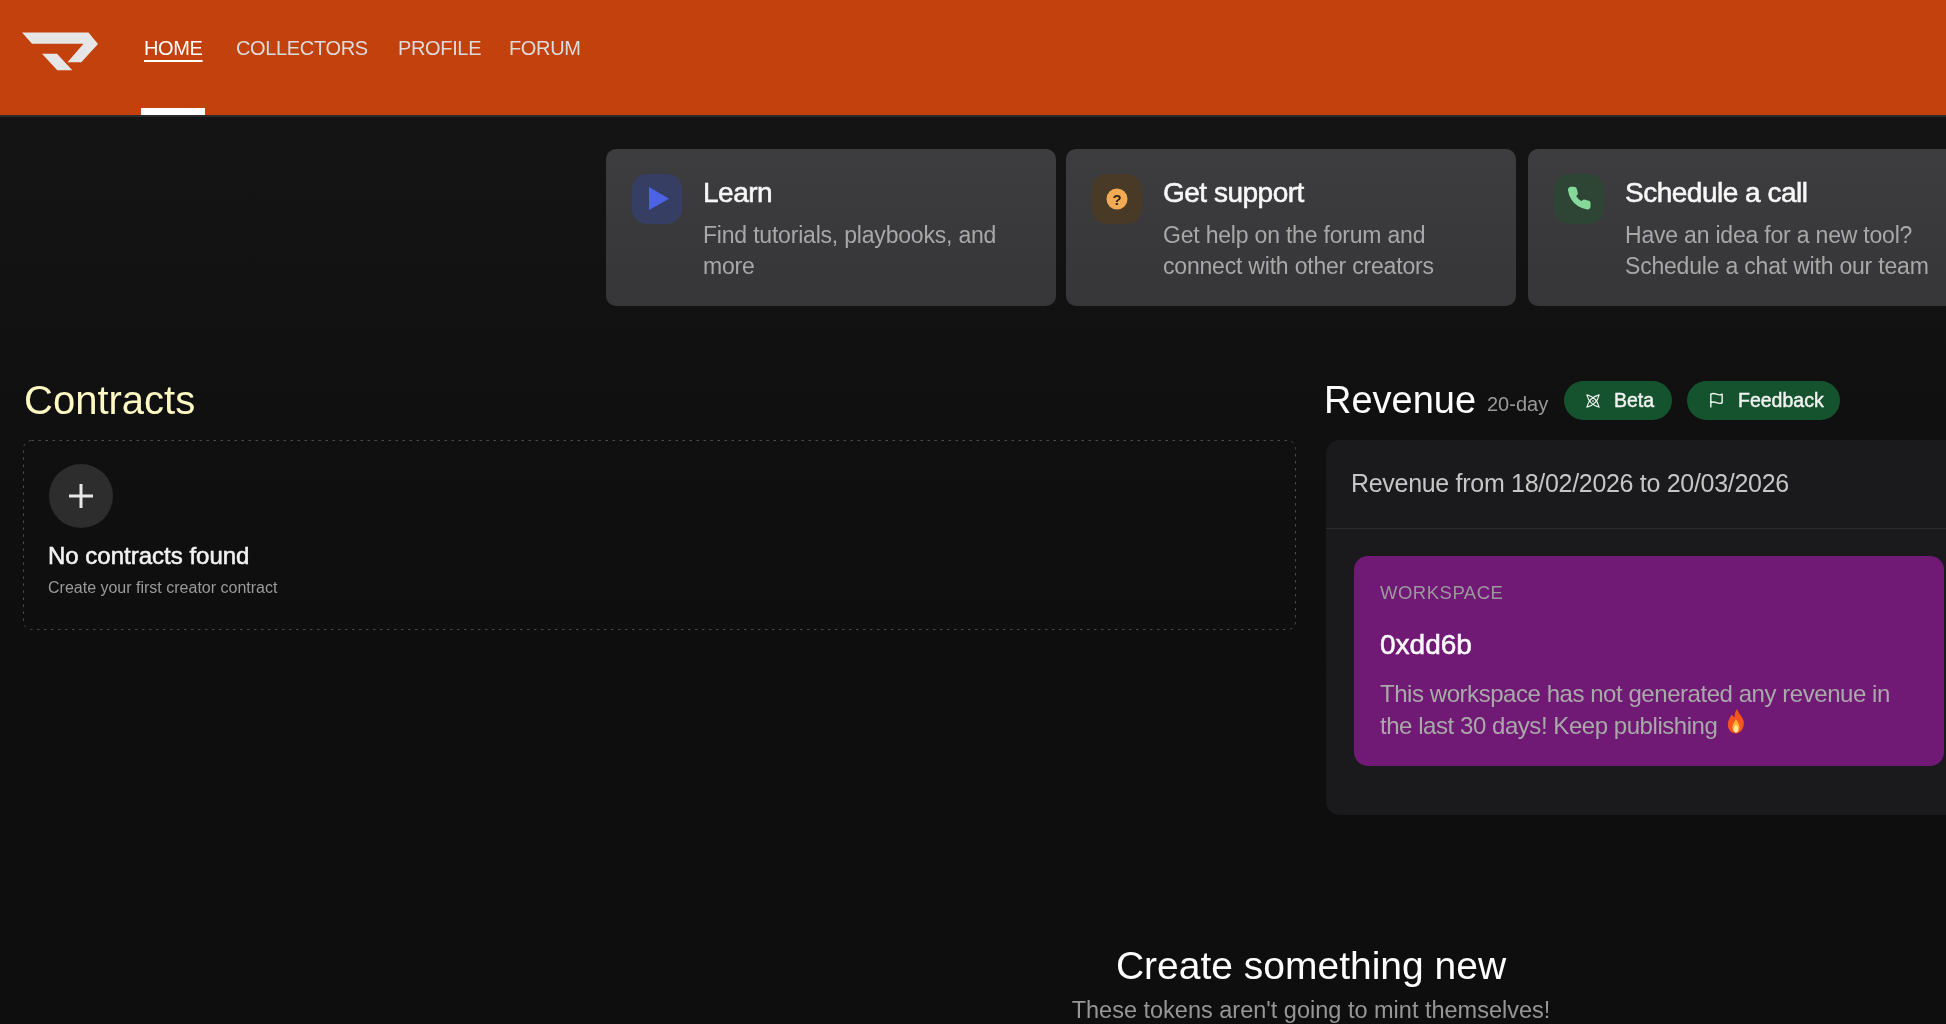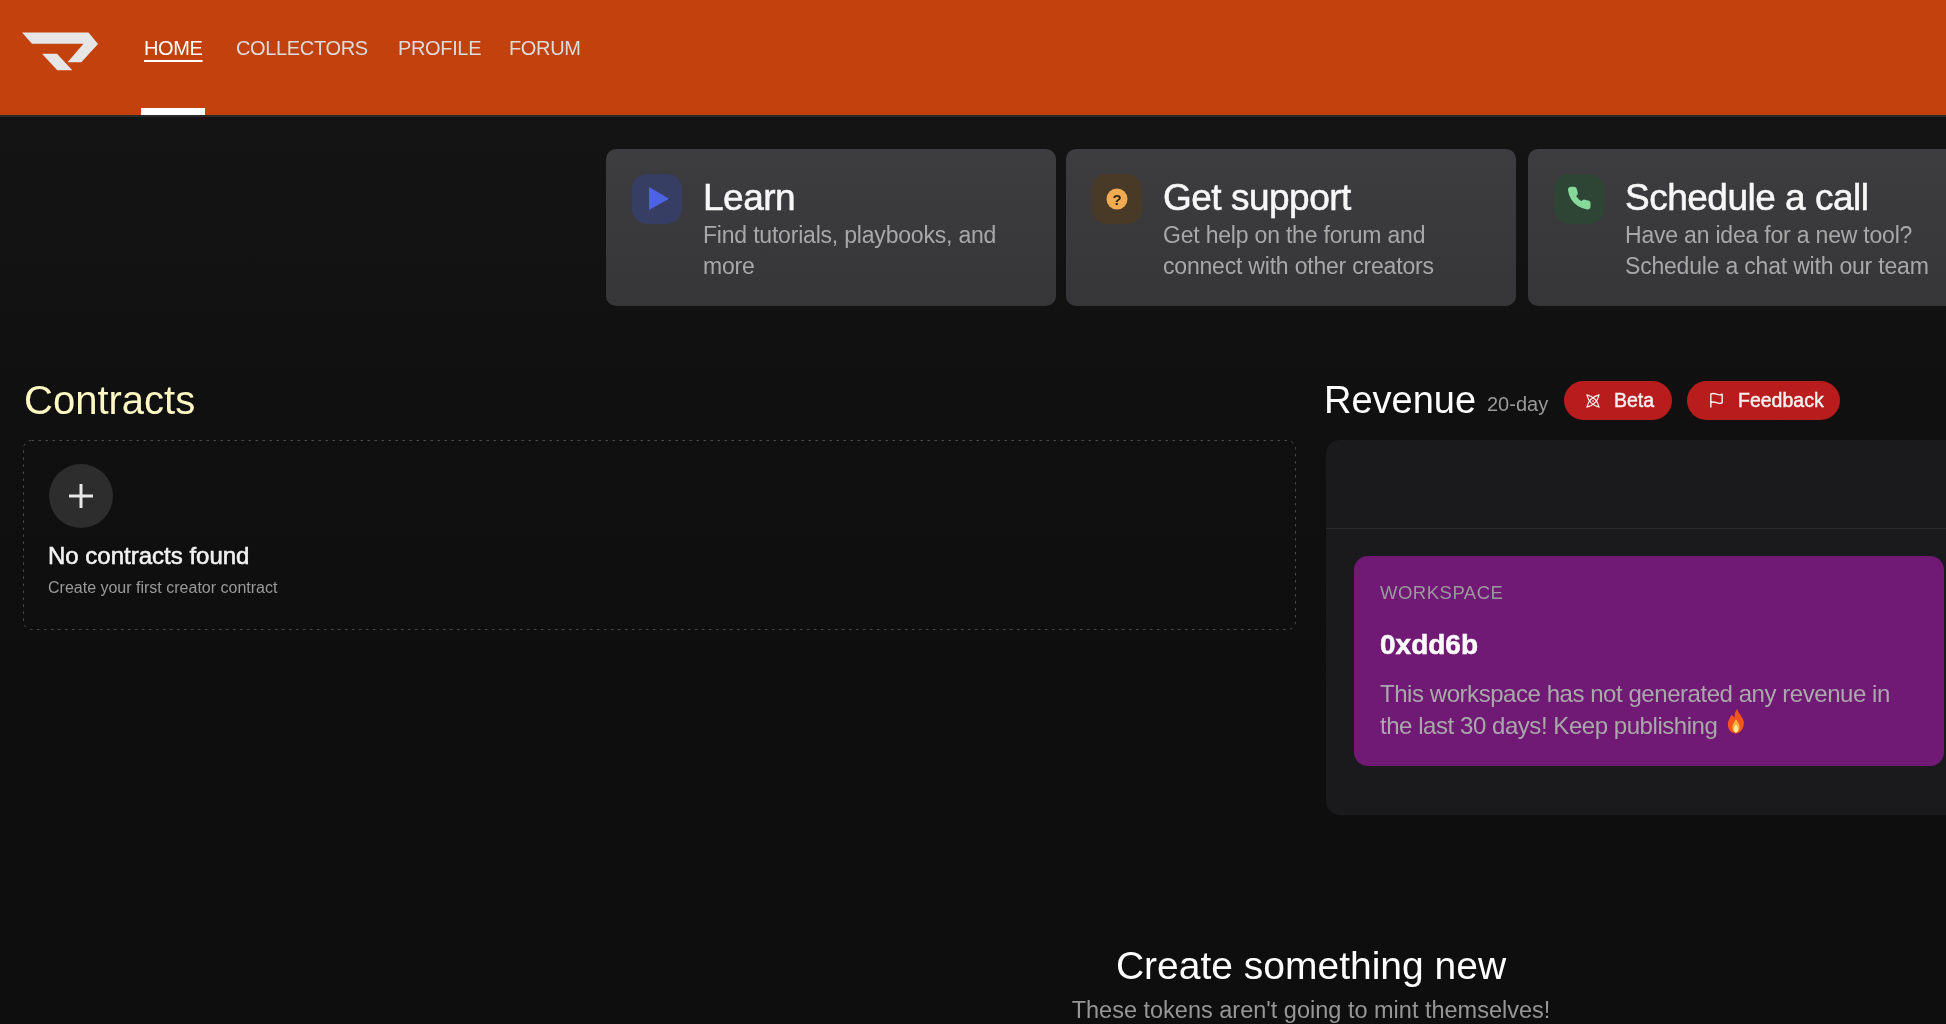--- a/index.html
+++ b/index.html
@@ -11,47 +11,47 @@
   #nav { position:absolute; left:0; top:0; width:1946px; height:117px; background:#c2410c; border-bottom:2px solid #2a2a2b; }
   #logo { position:absolute; left:22px; top:32px; }
   .navlink { position:absolute; top:37px; font-size:20px; letter-spacing:-0.35px; color:#dcdcdc; text-decoration:none; }
   #nv-home { color:#ffffff; text-decoration:underline; text-underline-offset:5px; text-decoration-thickness:1.5px; }
   #navbar-active { position:absolute; left:141px; top:108px; width:64px; height:7px; background:#ffffff; }
 
   
   .topcard { position:absolute; top:149px; width:450px; height:157px; border-radius:10px;
              background:linear-gradient(180deg,#3d3d40 0%,#363638 100%); }
   .tc-icon { position:absolute; left:26px; top:25px; width:50px; height:50px; border-radius:15px; }
-  .tc-title { position:absolute; left:97px; top:28px; font-size:37px; font-weight:400; -webkit-text-stroke:0.55px #f7f7f7; color:#f7f7f7; letter-spacing:-0.5px;text-align:right; }
+  .tc-title { position:absolute; left:97px; top:28px; font-size:28px; font-weight:400; -webkit-text-stroke:0.55px #f7f7f7; color:#f7f7f7; letter-spacing:-0.5px;text-align:right; }
   .tc-body { position:absolute; left:97px; top:71px; font-size:23px; line-height:30.5px; color:#a8a8a8; letter-spacing:-0.2px; }
 
   
   #contracts-h { position:absolute; left:24px; top:378px; font-size:40px; font-weight:400; color:#fef9c3; letter-spacing:0; }
   #contracts-card { position:absolute; left:23px; top:440px; width:1273px; height:190px; border-radius:8px; }
   #plus-circle { position:absolute; left:26px; top:24px; width:64px; height:64px; border-radius:50%; background:#2d2d2e; }
   #plus-circle svg { position:absolute; left:19px; top:19px; }
   #nocontracts { position:absolute; left:25px; top:102px; font-size:24px; font-weight:400; -webkit-text-stroke:0.55px #f2f2f2; color:#f2f2f2; }
   #createfirst { position:absolute; left:25px; top:139px; font-size:16px; color:#9a9a9a; }
 
   
   #revenue-h { position:absolute; left:1324px; top:379px; font-size:38px; font-weight:400; color:#fff; }
   #thirty { position:absolute; left:1487px; top:393px; font-size:20px; color:#999; }
-  .pill { position:absolute; top:381px; height:39px; border-radius:20px; background:#b91c1c; color:#f2f2f2;
+  .pill { position:absolute; top:381px; height:39px; border-radius:20px; background:#14532d; color:#f2f2f2;
           font-size:19.5px; font-weight:400; -webkit-text-stroke:0.45px #f2f2f2; display:flex; align-items:center; }
   #pill-beta { left:1564px; width:108px; }
   #pill-feedback { left:1687px; width:153px; }
   .pill svg { margin-left:21px; }
   .pill span { margin-left:13px; }
 
   #rev-card { position:absolute; left:1326px; top:440px; width:1272px; height:375px; border-radius:14px; background:#1a1a1c; }
   #rev-range { position:absolute; left:25px; top:29px; font-size:25px; color:#c6c6c6; letter-spacing:-0.3px; }
   #rev-divider { position:absolute; left:0; top:88px; width:100%; height:1px; background:#2b2b2d; }
   #ws-card { position:absolute; left:28px; top:116px; width:590px; height:210px; border-radius:14px; background:#701a75; }
   #ws-label { position:absolute; left:26px; top:26px; font-size:18.5px; font-weight:500; letter-spacing:0.5px; color:#9a9a9a; }
-  #ws-name { position:absolute; left:26px; top:73px; font-size:28px; font-weight:700; -webkit-text-stroke:0.55px #fafafa; color:#fafafa; }
+  #ws-name { position:absolute; left:26px; top:73px; font-size:28px; font-weight:400; -webkit-text-stroke:0.55px #fafafa; color:#fafafa; }
   #ws-text { position:absolute; left:26px; top:124px; font-size:24px; line-height:28.5px; color:#a9a9a9; letter-spacing:-0.45px; }
   #ws-text svg { vertical-align:-4px; }
 
   
   #bottom-h { position:absolute; left:0; top:944px; width:2622px; text-align:center; font-size:39px; font-weight:400; color:#fff; }
   #bottom-sub { position:absolute; left:0; top:997px; width:2622px; text-align:center; font-size:23.5px; color:#969696; }
 </style>
 </head>
 <body>
 
@@ -129,20 +129,21 @@
 </div>
 <div class="pill" id="pill-feedback">
   <svg width="17" height="17" viewBox="0 0 24 24" fill="none" stroke="#f2f2f2" stroke-width="2" stroke-linejoin="round">
     <path d="M4 15s1-1 4-1 5 2 8 2 4-1 4-1V3s-1 1-4 1-5-2-8-2-4 1-4 1z"></path>
     <line x1="4" y1="22" x2="4" y2="15"></line>
   </svg>
   <span>Feedback</span>
 </div>
 
 <div id="rev-card">
+  <div id="rev-range">Revenue from 18/02/2026 to 20/03/2026</div>
   <div id="rev-divider"></div>
   <div id="ws-card">
     <div id="ws-label">WORKSPACE</div>
     <div id="ws-name">0xdd6b</div>
     <div id="ws-text">This workspace has not generated any revenue in<br>the last 30 days! Keep publishing
       <svg width="18" height="25" viewBox="0 0 18 25" style="vertical-align:0px;margin-left:3px">
         <path d="M10.2 0C11 4.4 15.8 7.3 16.7 12.6 17.6 18.6 13.6 24.6 9 24.6 4.4 24.6 0.4 20.6 0.9 14.6 1.2 10.8 3.4 8.2 4.6 5.4 5.5 6.7 6.6 7.6 7.8 7.9 7.3 5.2 8.4 2.1 10.2 0z" fill="#f4551f"></path>
         <path d="M9 10.5c2.3 2.8 3.6 5 3.6 7.8 0 2.9-1.6 5.2-3.6 5.2s-3.6-2.3-3.6-5.2c0-2.8 1.6-5 3.6-7.8z" fill="#ffb33c"></path>
         <path d="M9 15.5c1.4 1.7 2.2 3 2.2 4.7 0 1.9-1 3.3-2.2 3.3s-2.2-1.4-2.2-3.3c0-1.7 0.8-3 2.2-4.7z" fill="#ffe9a0"></path>
       </svg>

